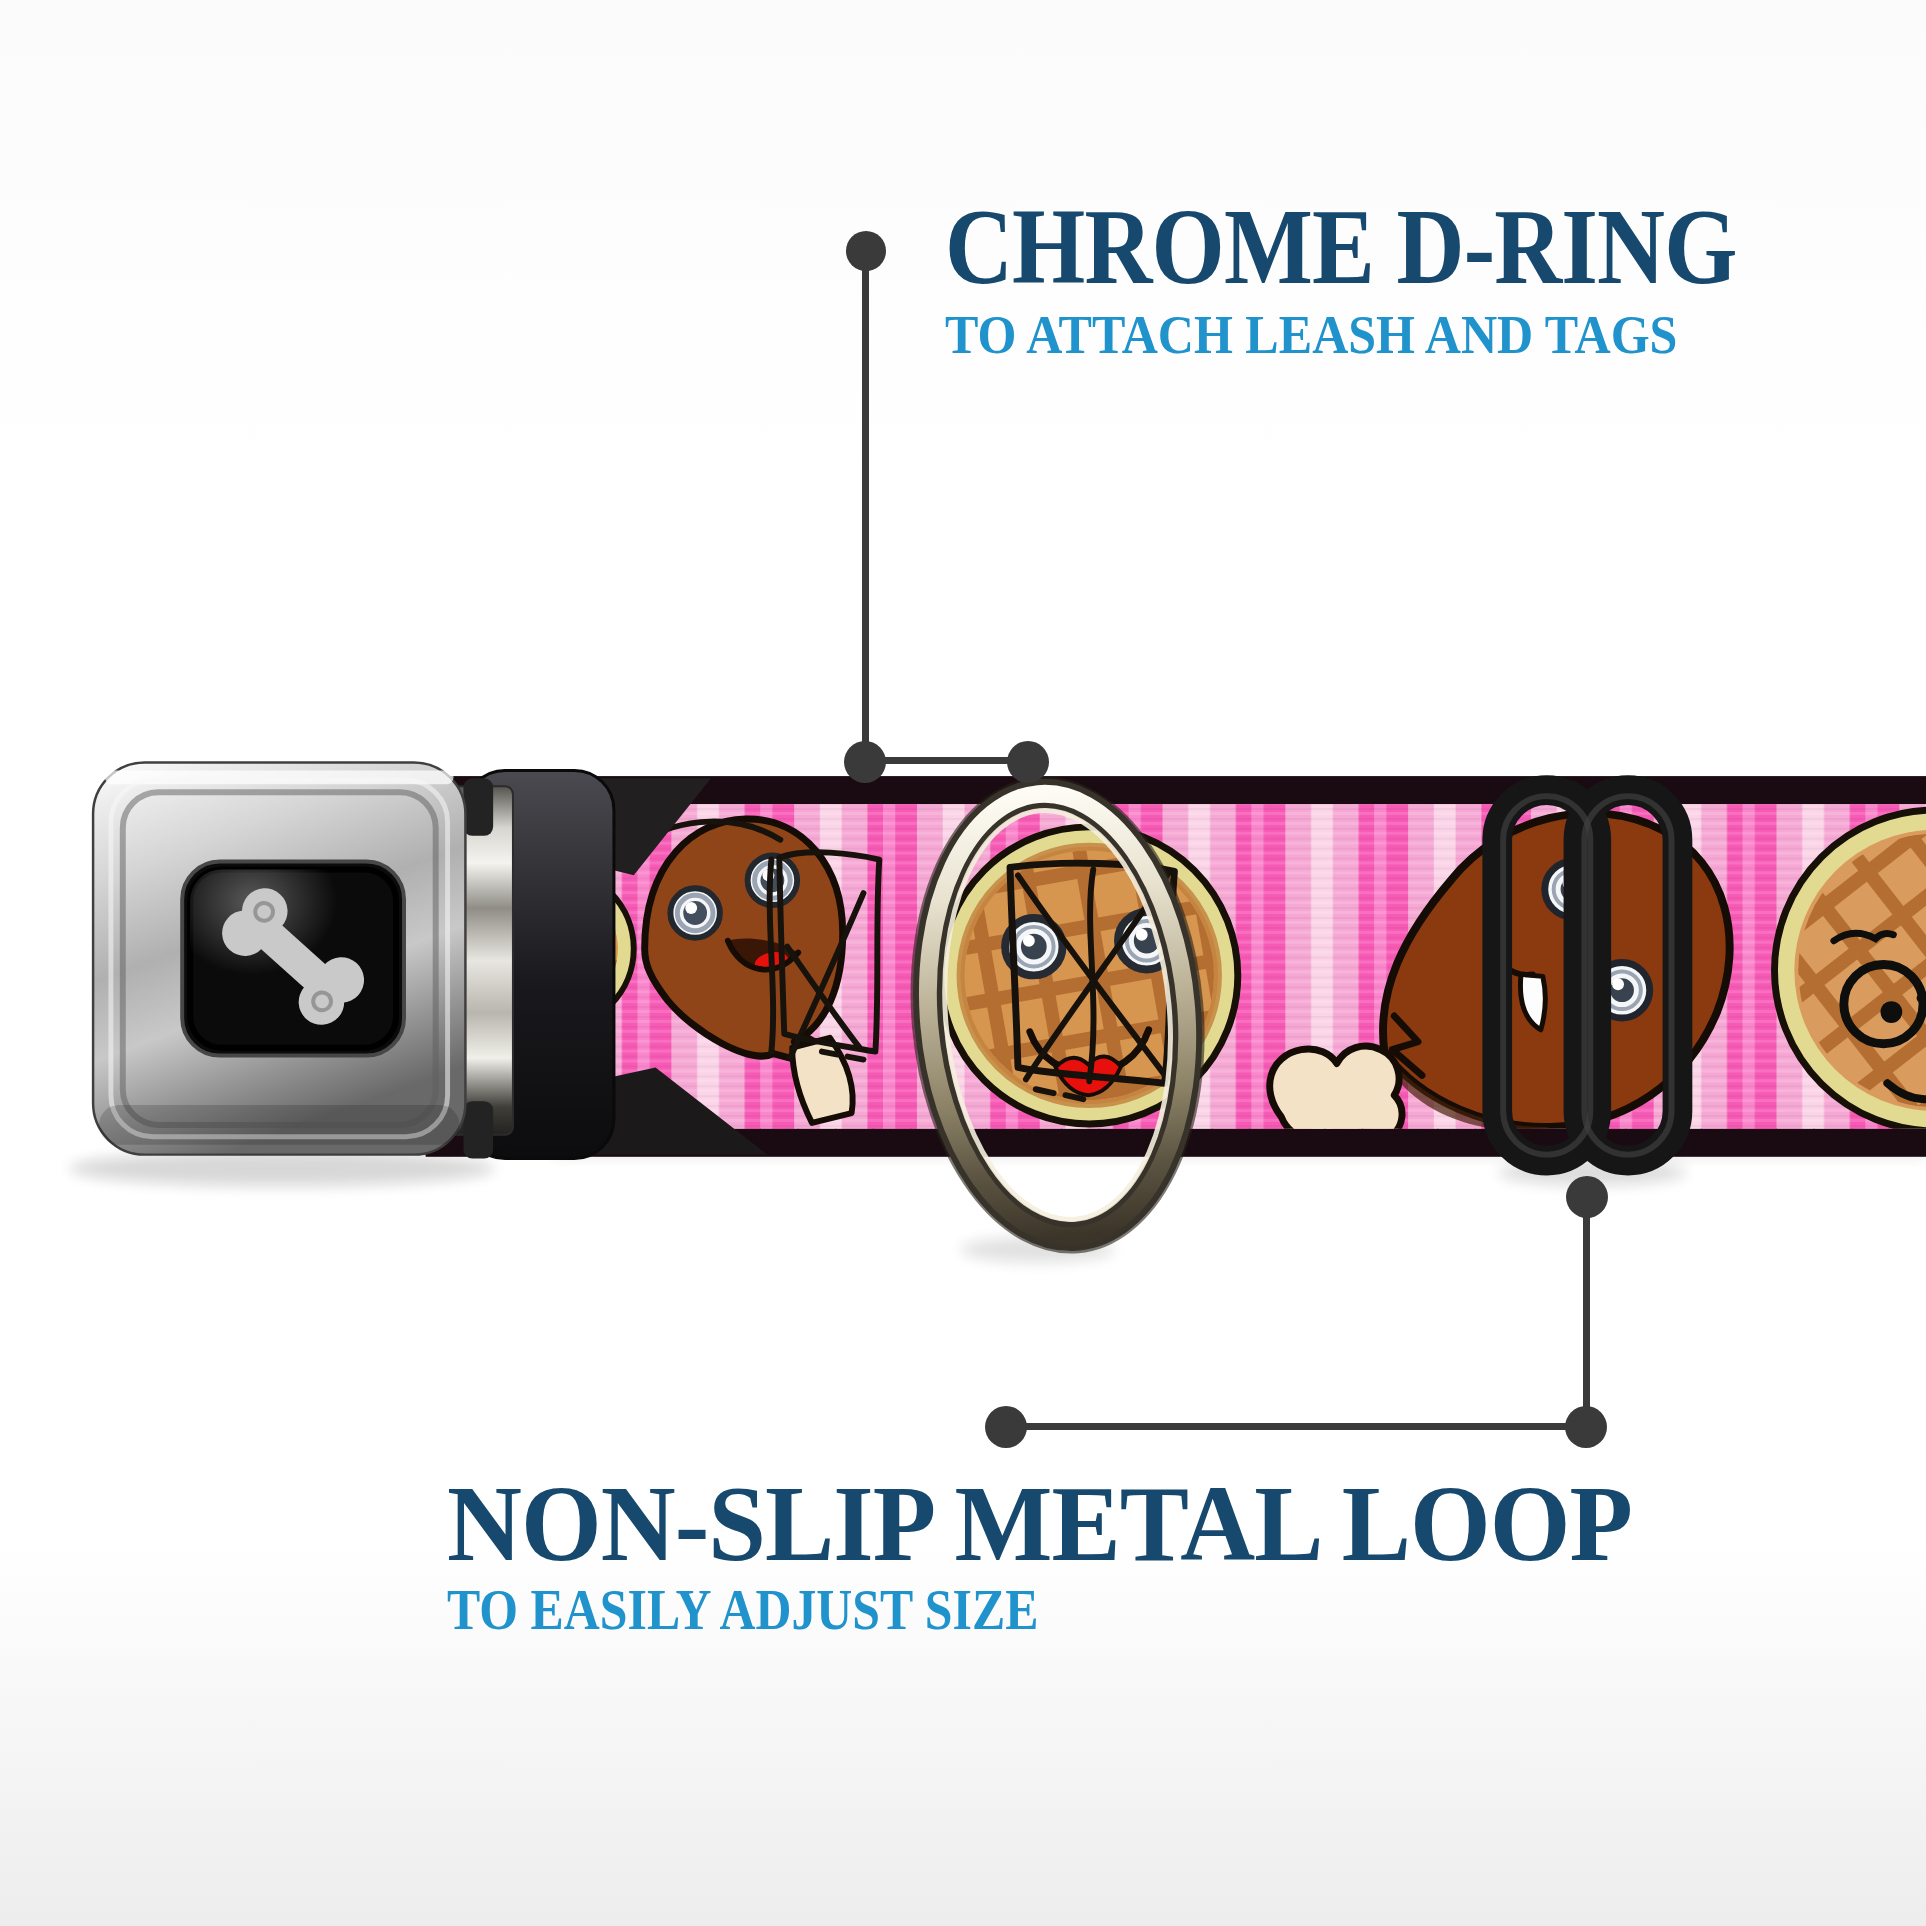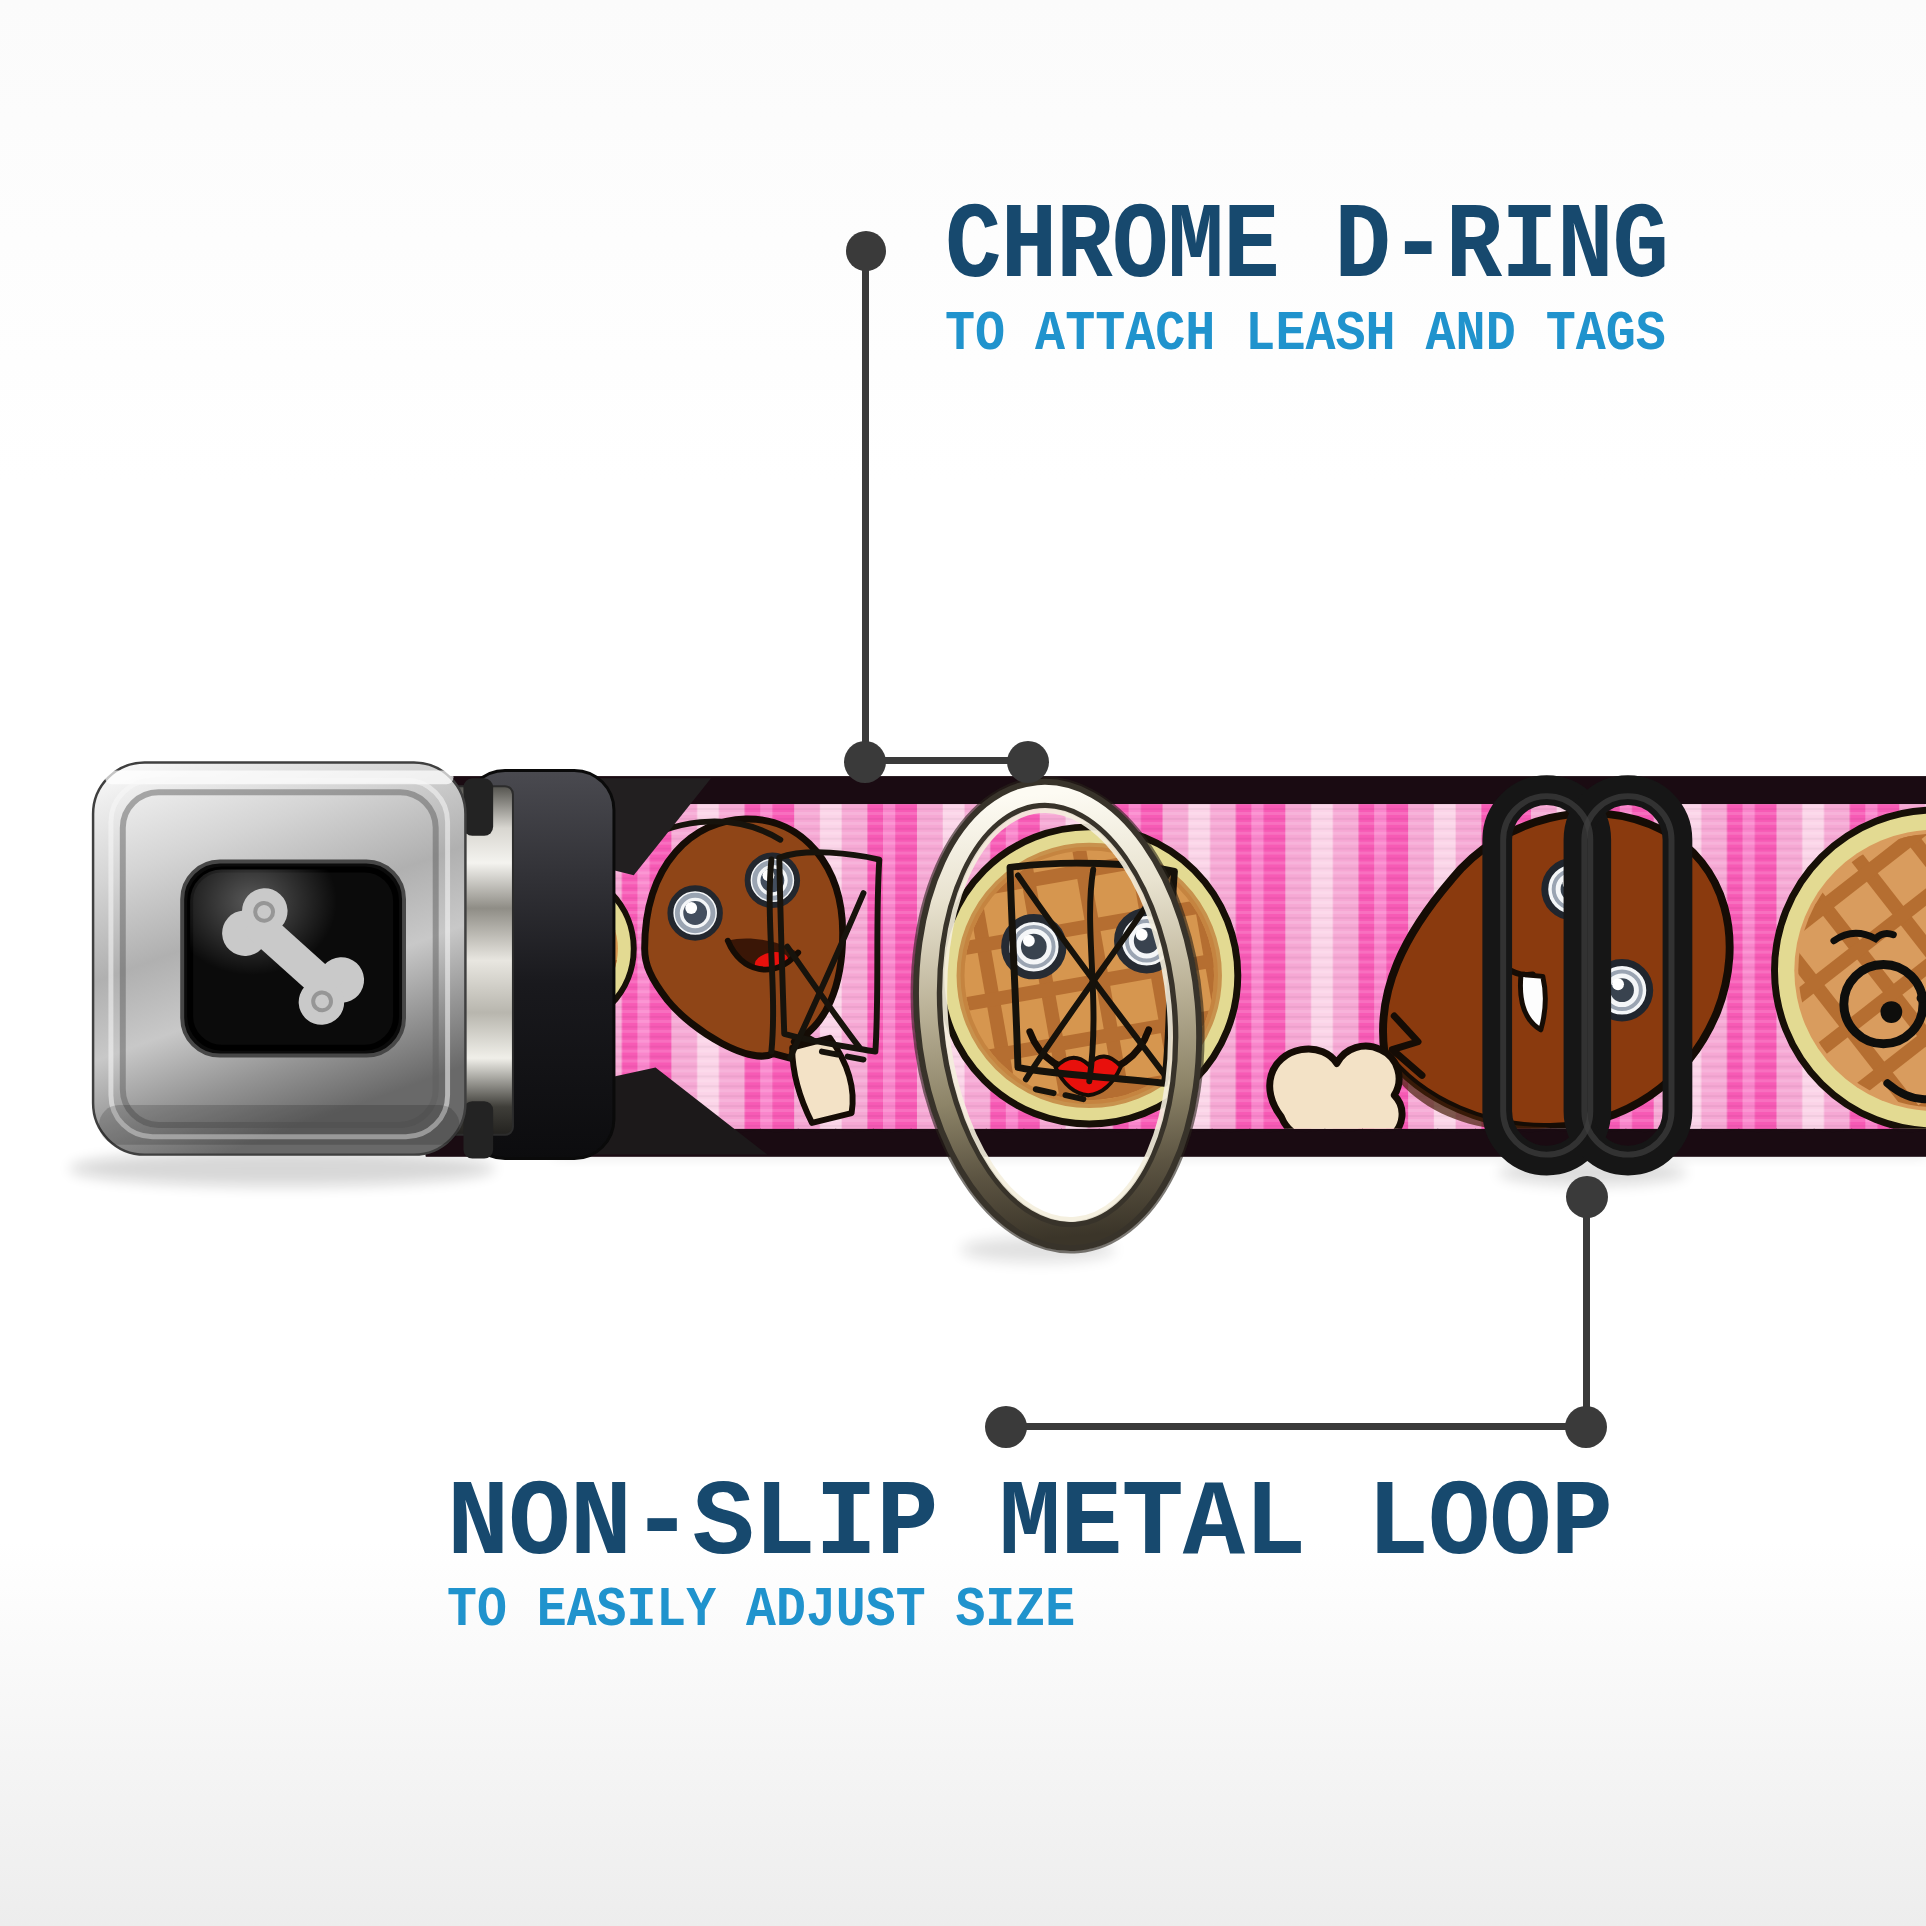--- a/index.html
+++ b/index.html
@@ -1,21 +1,21 @@
 <!DOCTYPE html>
 <html><head>
 <meta charset="utf-8">
 <style>
   html,body{margin:0;padding:0;}
   .stage{
     position:relative;
     width:1927px;height:1927px;
     overflow:hidden;
     background:linear-gradient(180deg,#fbfbfb 0%,#ffffff 25%,#ffffff 80%,#ededed 100%);
-    font-family:Liberation Mono, monospace;
+    font-family:Liberation Serif, serif;
   }
   .belt-svg{position:absolute;left:0;top:0;width:1927px;height:1927px;}
   .co-title{
     position:absolute;white-space:nowrap;line-height:1;
     font-weight:bold;color:#17496e;font-size:107px;
     transform-origin:left top;letter-spacing:-1px;
   }
   .co-sub{
     position:absolute;white-space:nowrap;line-height:1;
     font-weight:bold;color:#2093cd;font-size:55px;

